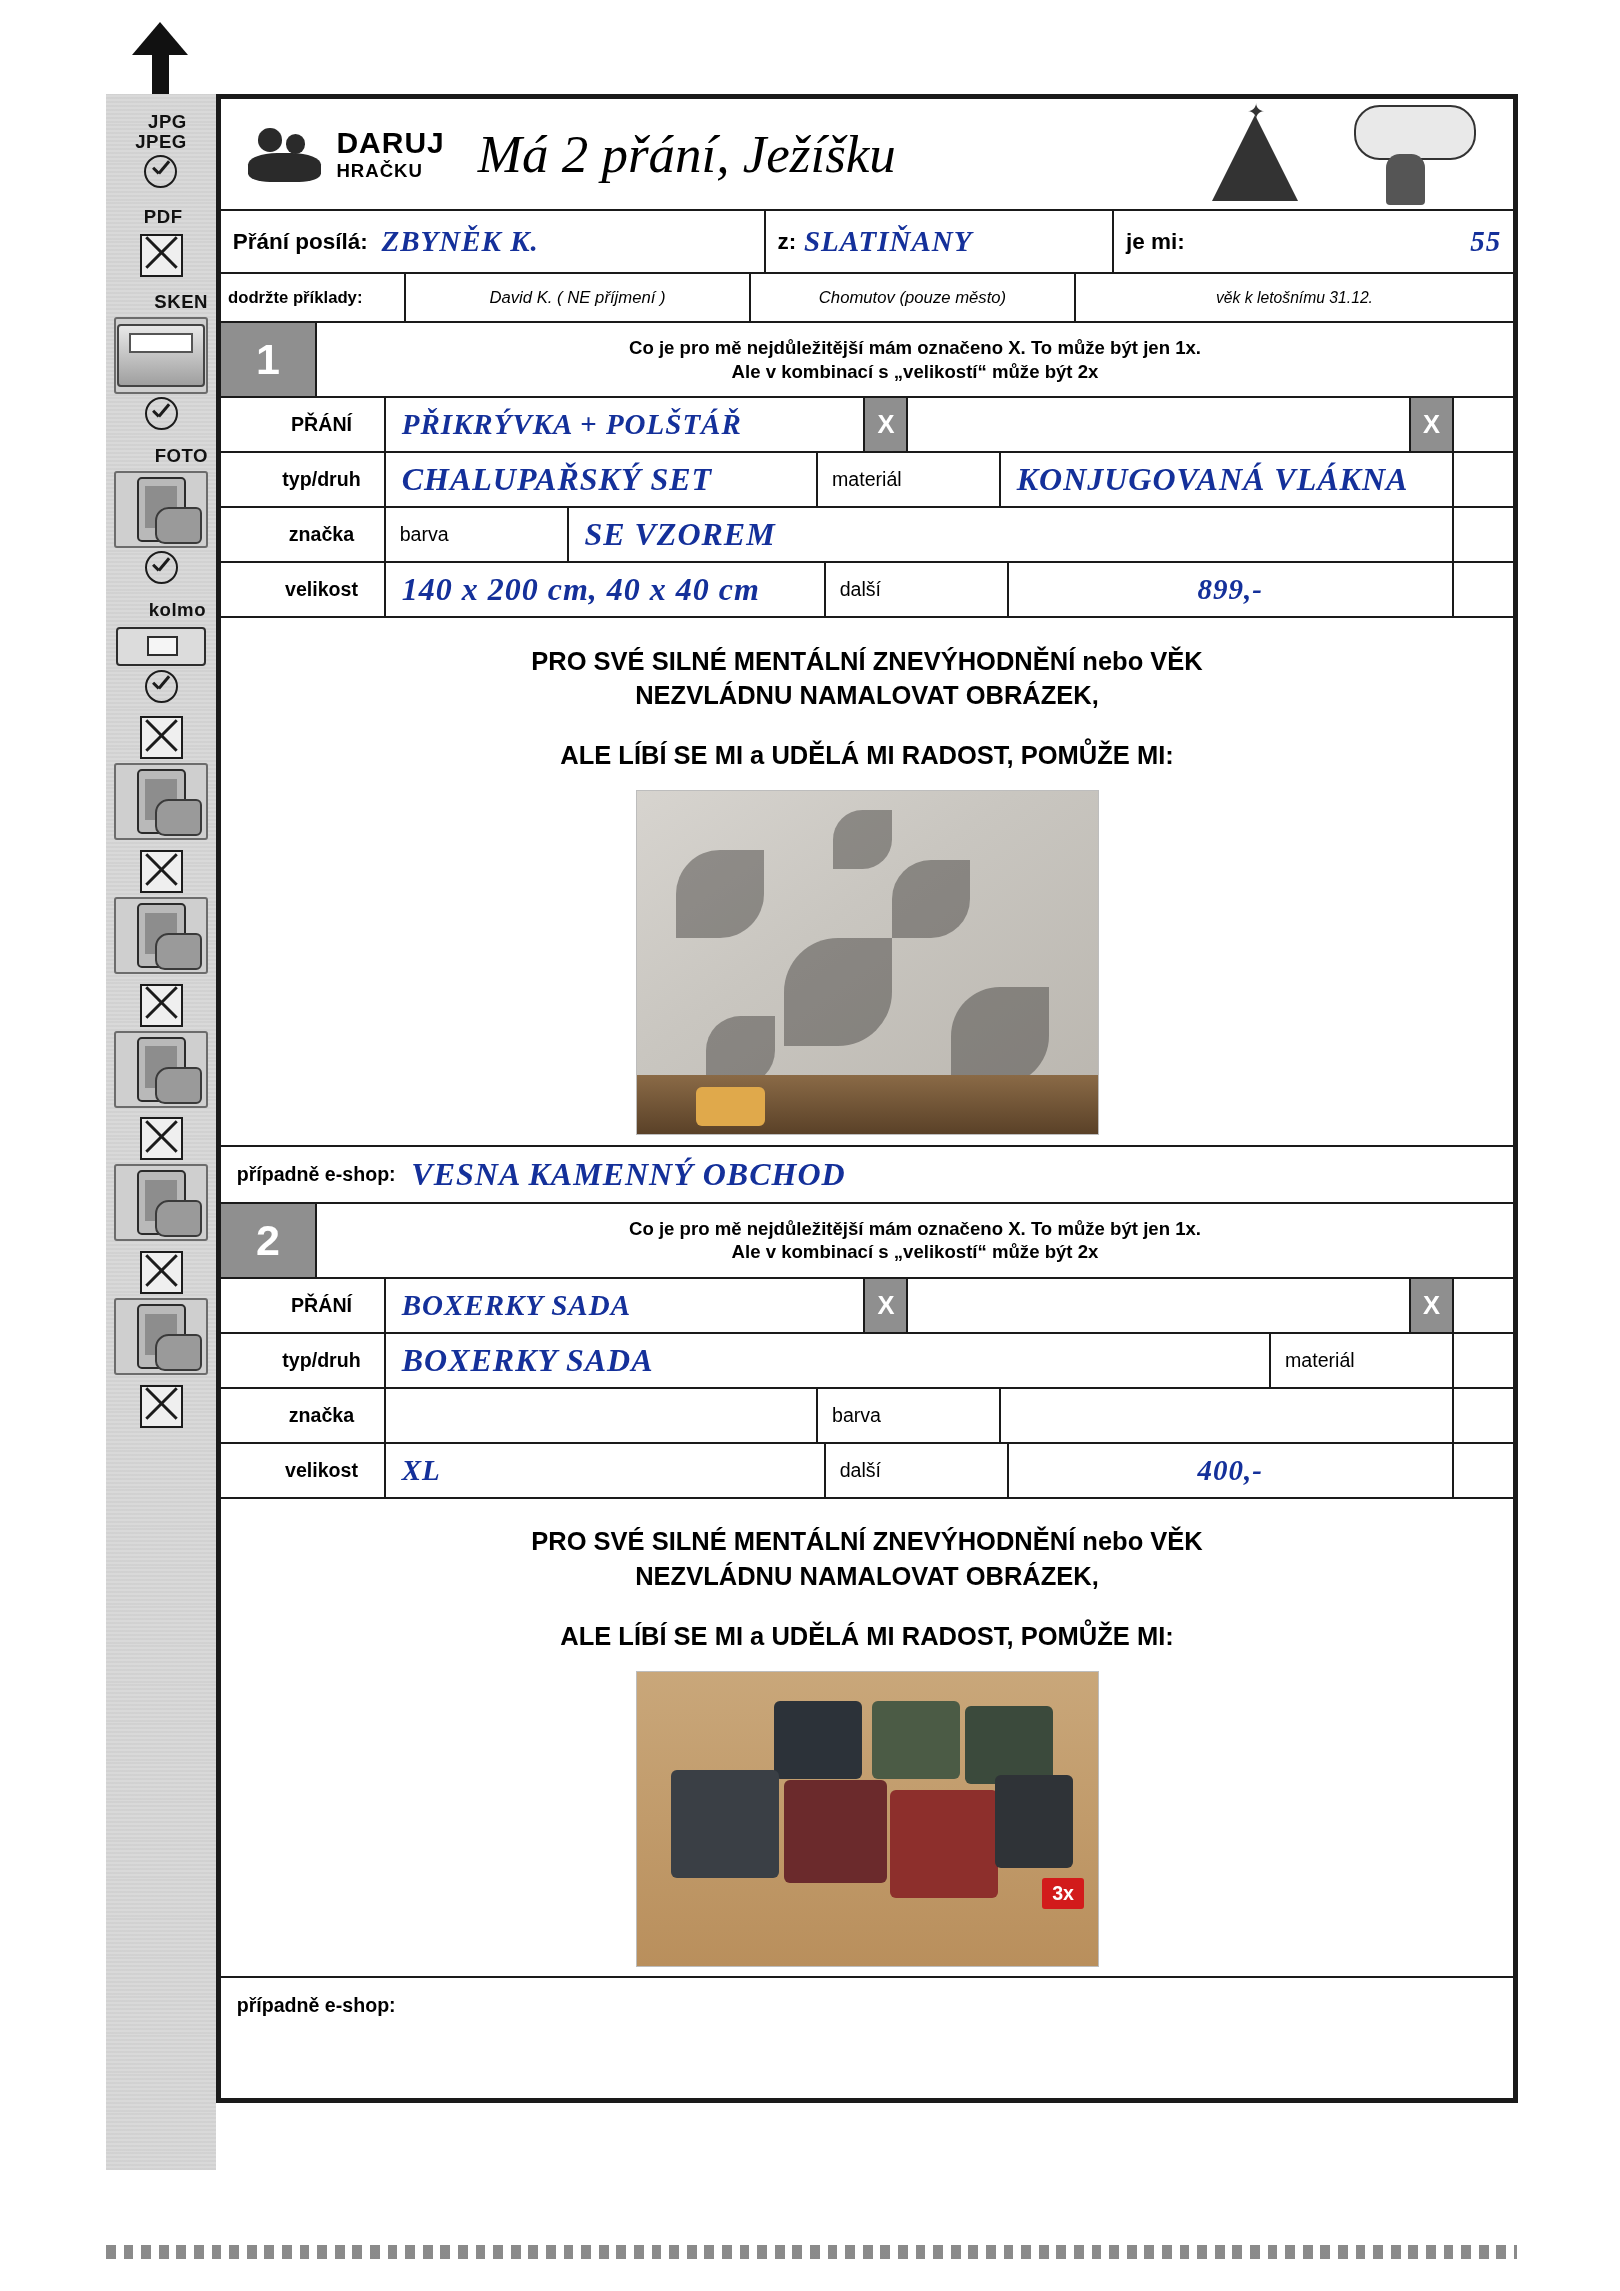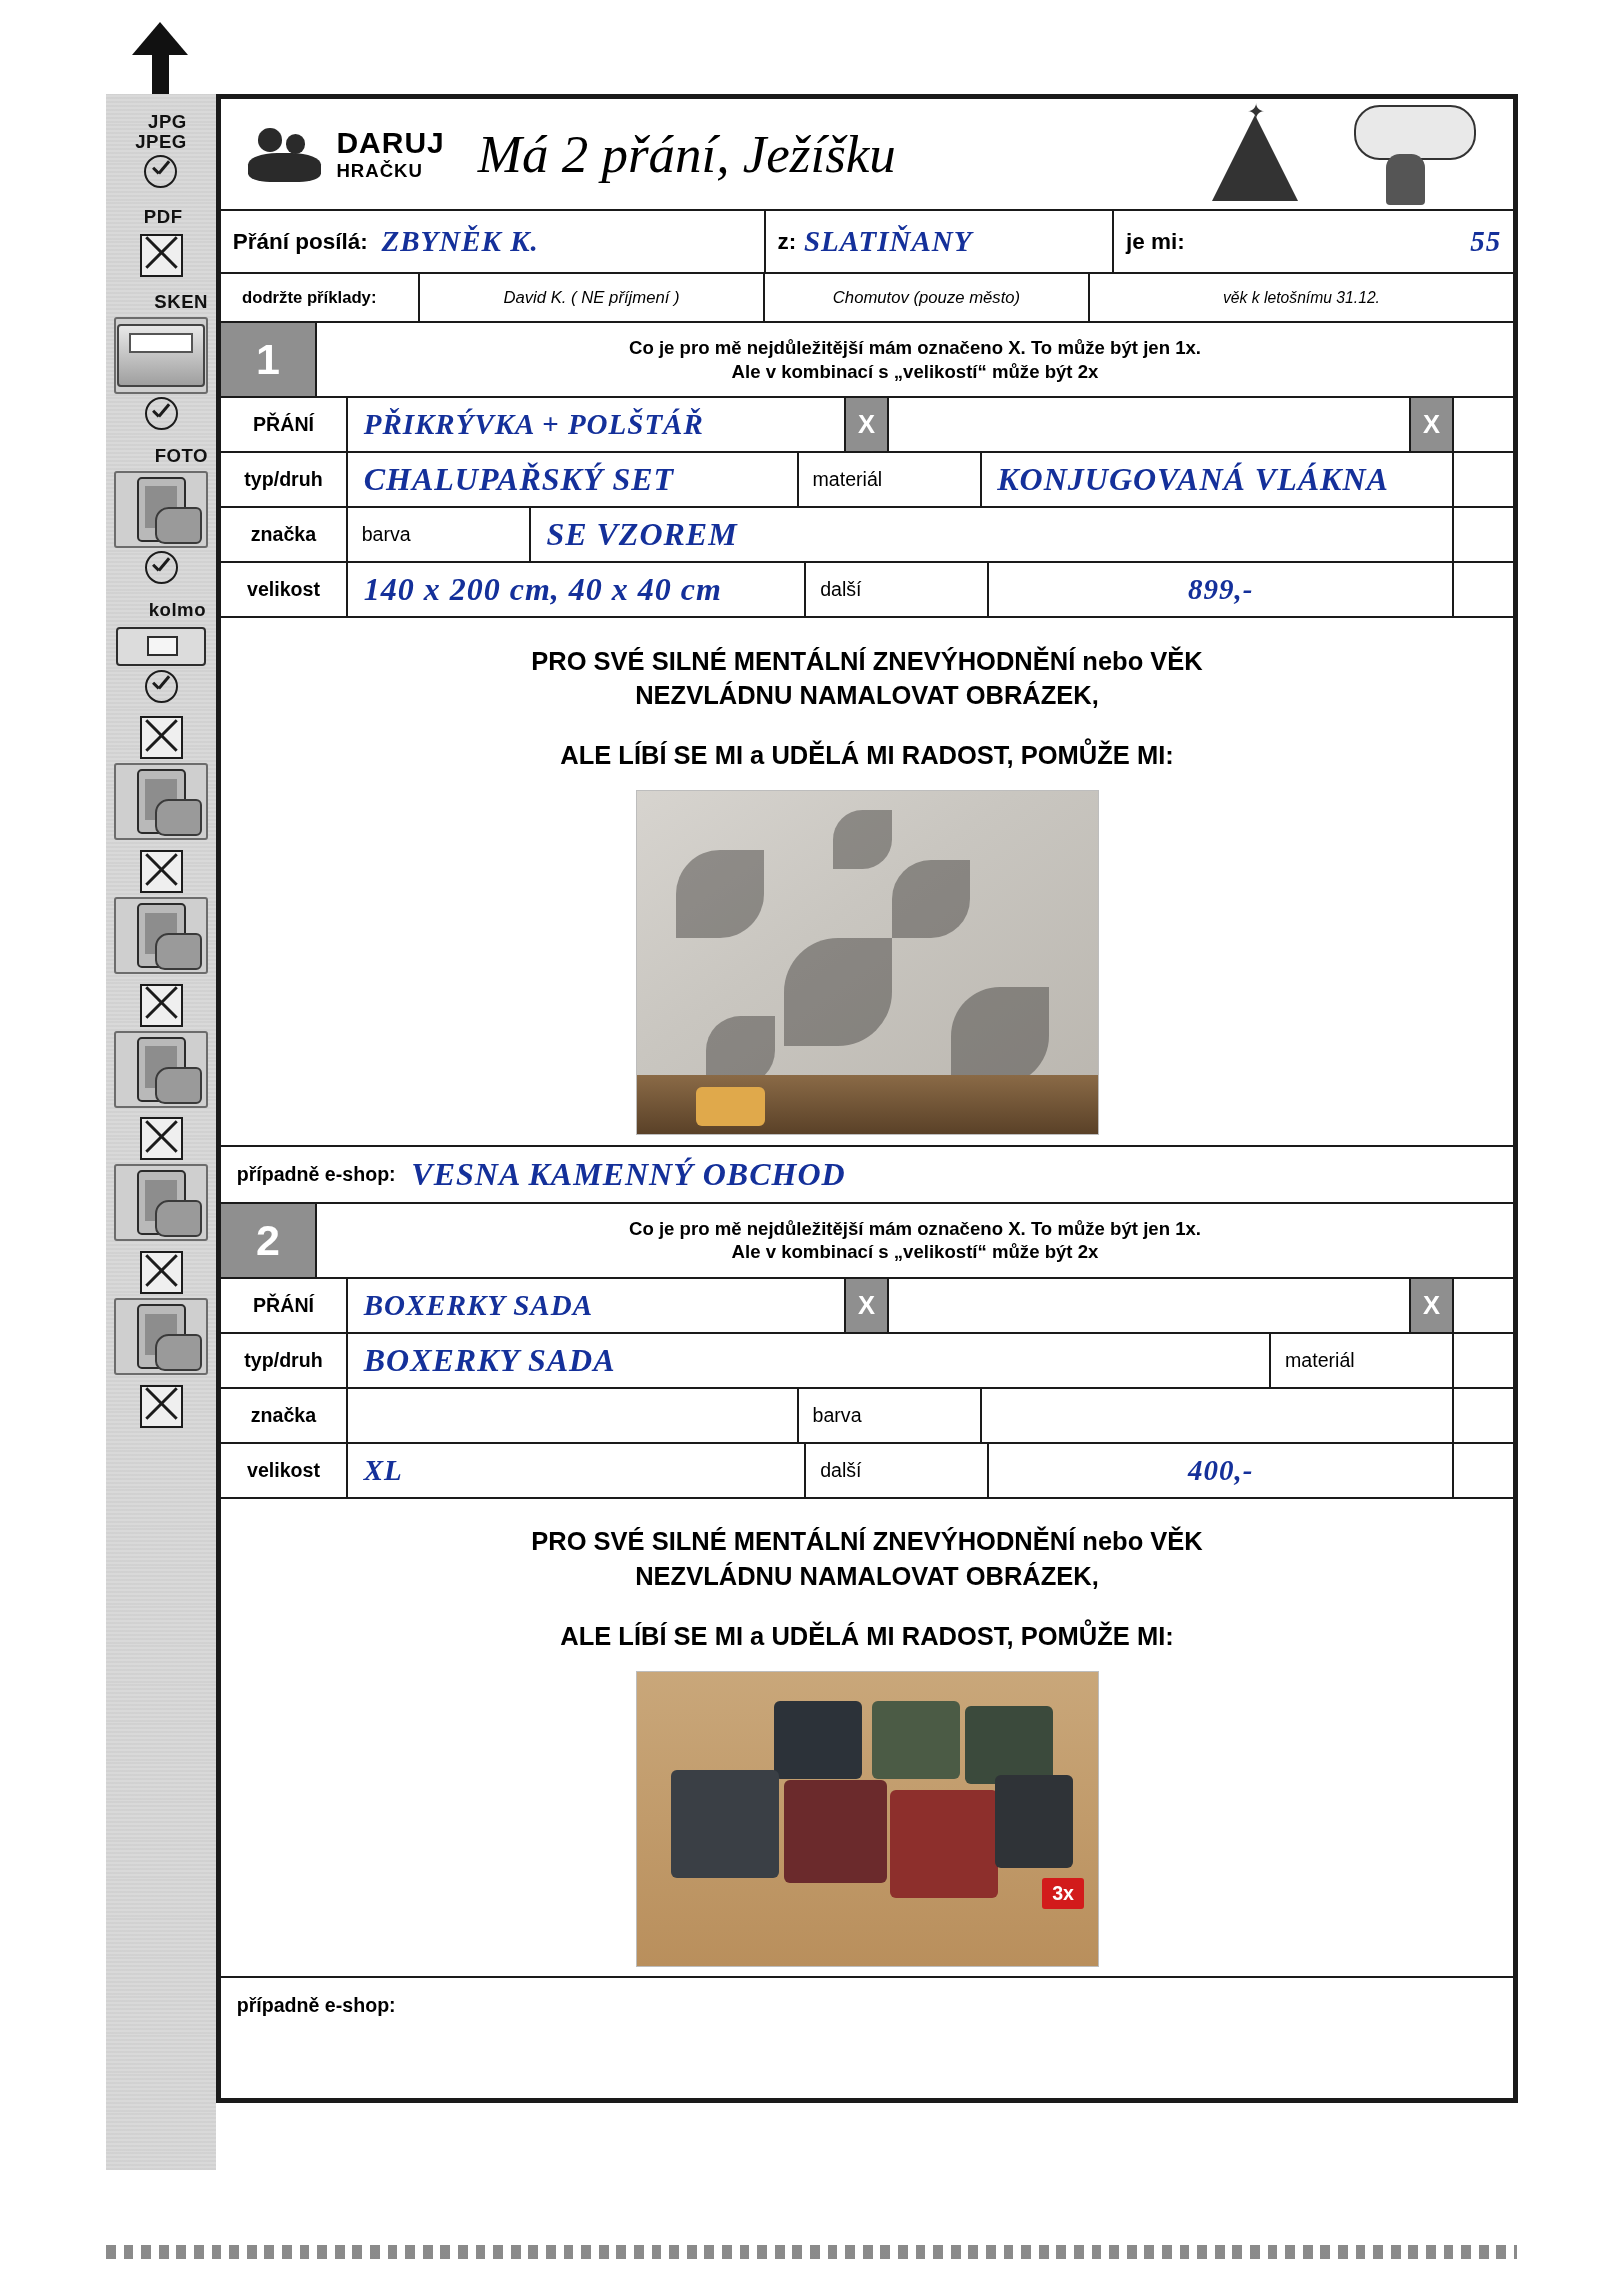--- a/index.html
+++ b/index.html
@@ -109,36 +109,36 @@
   .sender .cell{display:flex;align-items:center;padding:0 11.8px;border-right:2px solid #1a1a1a;}
   .sender .lbl{font-size:22.5px;font-weight:bold;}
   .hw{font-family:"Liberation Serif", serif;font-style:italic;font-weight:bold;color:#14309a;font-size:29px;letter-spacing:1px;}
   .hw.small{font-size:32px;}
   .sender .c1{width:519px;}
   .sender .c2{width:323px;}
   .sender .c3{flex:1;border-right:none;justify-content:space-between;}
 
   .examples{height:47px;border-bottom:2.9px solid #1a1a1a;display:flex;align-items:stretch;font-size:16.7px;}
   .examples .cell{display:flex;align-items:center;justify-content:center;border-right:2px solid #1a1a1a;font-style:italic;}
-  .examples .e0{width:176px;font-style:normal;font-weight:bold;padding-left:21px;justify-content:flex-start;}
+  .examples .e0{width:176px;font-style:normal;font-weight:bold;padding-left:7px;justify-content:flex-start;}
   .examples .e1{width:343px;}
   .examples .e2{width:323px;}
   .examples .e3{flex:1;border-right:none;font-size:15.7px;}
 
   
   .sec-head{height:73px;display:flex;border-bottom:2px solid #1a1a1a;}
   .sec-num{
     width:94px;background:#8f8f8f;color:#fff;font-size:43px;font-weight:bold;
     display:flex;align-items:center;justify-content:center;border-right:2px solid #1a1a1a;
   }
   .sec-note{flex:1;display:flex;flex-direction:column;align-items:center;justify-content:center;font-size:18.6px;font-weight:bold;line-height:1.25;}
 
   .grid-row{display:flex;border-bottom:2px solid #1a1a1a;height:53px;}
   .grid-row:last-child{border-bottom:2.9px solid #1a1a1a;}
-  .c-lbl{width:125px;border-right:2px solid #1a1a1a;display:flex;align-items:center;justify-content:center;font-size:19.6px;font-weight:bold;}
+  .c-lbl{width:125px;border-right:2px solid #1a1a1a;display:flex;align-items:center;justify-content:center;font-size:19.6px;font-weight:bold;padding-left:38px;}
   .c-val{flex:1;border-right:2px solid #1a1a1a;display:flex;align-items:center;padding-left:15.7px;overflow:hidden;}
   .c-x{width:41px;border-right:2px solid #1a1a1a;display:flex;align-items:center;justify-content:center;font-size:25.5px;font-weight:bold;background:#8f8f8f;color:#fff;}
   .c-end{width:59px;}
   .c-lbl2{width:167px;border-right:2px solid #1a1a1a;display:flex;align-items:center;padding-left:13.7px;font-size:19.6px;}
   .wish-row .c-val{font-size:29px;}
 
   .promo{
     padding:25.5px 9.8px 9.8px;text-align:center;
   }
   .promo p{margin:0;font-size:25.5px;font-weight:bold;line-height:1.35;}

